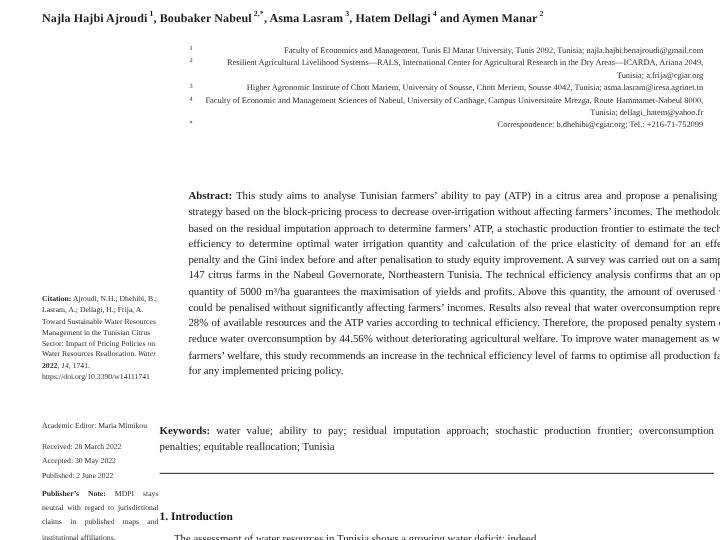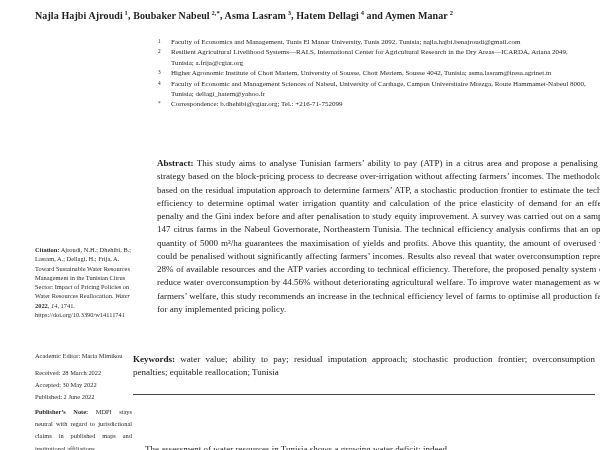--- a/index.html
+++ b/index.html
@@ -15,21 +15,21 @@
     font-weight:bold;font-size:10px;line-height:13px;letter-spacing:.1px;
   }
   .authors sup{font-size:6.5px;font-weight:bold;}
   
   .affs{
     position:absolute;left:158px;top:37px;width:428px;
     font-size:7px;line-height:10.4px;color:#262626;
   }
   .aff-row{display:flex;}
   .aff-marker{flex:none;width:13px;font-size:5.3px;line-height:10.4px;transform:translateY(-1px);}
-  .aff-text{flex:1;text-align:left;}
+  .aff-text{flex:1;text-align:right;}
   .abstract{top:148px;position:absolute;left:133px;width:462px;
     font-size:9px;line-height:13.25px;text-align:justify;color:#1b1b1b;margin-left:24px;}
   .lbl{font-weight:bold;}
   .keywords{top:344px;position:absolute;left:133px;width:462px;
     font-size:9px;line-height:13.25px;text-align:justify;color:#1b1b1b;}
   .rule{position:absolute;left:133px;top:394px;width:462px;border-top:1px solid #444;height:0;}
   .intro-h{position:absolute;left:133px;top:418px;width:462px;
     font-weight:bold;font-size:9.5px;color:#151515;}
   .intro-p{position:absolute;left:133px;top:434px;width:462px;
     font-size:9px;line-height:13.25px;text-align:justify;text-indent:12px;color:#1b1b1b;}
@@ -75,20 +75,21 @@
         <span class="aff-text">Correspondence: b.dhehibi@cgiar.org; Tel.: +216-71-752099</span>
       </div>
     </div>
 
   <p class="abstract"><span class="lbl">Abstract:</span><span> This study aims to analyse Tunisian farmers’ ability to pay (ATP) in a citrus area and propose a penalising price strategy based on the block-pricing process to decrease over-irrigation without affecting farmers’ incomes. The methodology is based on the residual imputation approach to determine farmers’ ATP, a stochastic production frontier to estimate the technical efficiency to determine optimal water irrigation quantity and calculation of the price elasticity of demand for an effective penalty and the Gini index before and after penalisation to study equity improvement. A survey was carried out on a sample of 147 citrus farms in the Nabeul Governorate, Northeastern Tunisia. The technical efficiency analysis confirms that an optimal quantity of 5000 m³/ha guarantees the maximisation of yields and profits. Above this quantity, the amount of overused water could be penalised without significantly affecting farmers’ incomes. Results also reveal that water overconsumption represents 28% of available resources and the ATP varies according to technical efficiency. Therefore, the proposed penalty system could reduce water overconsumption by 44.56% without deteriorating agricultural welfare. To improve water management as well as farmers’ welfare, this study recommends an increase in the technical efficiency level of farms to optimise all production factors for any implemented pricing policy.</span></p>
 
   <p class="keywords"><span class="lbl">Keywords:</span><span> water value; ability to pay; residual imputation approach; stochastic production frontier; overconsumption penalties; equitable reallocation; Tunisia</span></p>
 
   <div class="rule"></div>
 
+  <h2 class="intro-h">1. Introduction</h2>
   <p class="intro-p">The assessment of water resources in Tunisia shows a growing water deficit; indeed,</p>
 
   <div class="side cite"><span class="lbl">Citation:</span><span> Ajroudi, N.H.; Dhehibi, B.; Lasram, A.; Dellagi, H.; Frija, A. Toward Sustainable Water Resources Management in the Tunisian Citrus Sector: Impact of Pricing Policies on Water Resources Reallocation. </span><span class="ital">Water</span><span class="boldyear"> 2022</span><span>, </span><span class="ital">14</span><span>, 1741.</span><br><a href="#" class="doi-link">https://doi.org/10.3390/w14111741</a></div>
 
   <div class="side editor"><span>Academic Editor:</span><span> Maria Mimikou</span></div>
 
   <div class="side dates">
     <div>Received: 28 March 2022</div>
     <div>Accepted: 30 May 2022</div>
     <div>Published: 2 June 2022</div>

